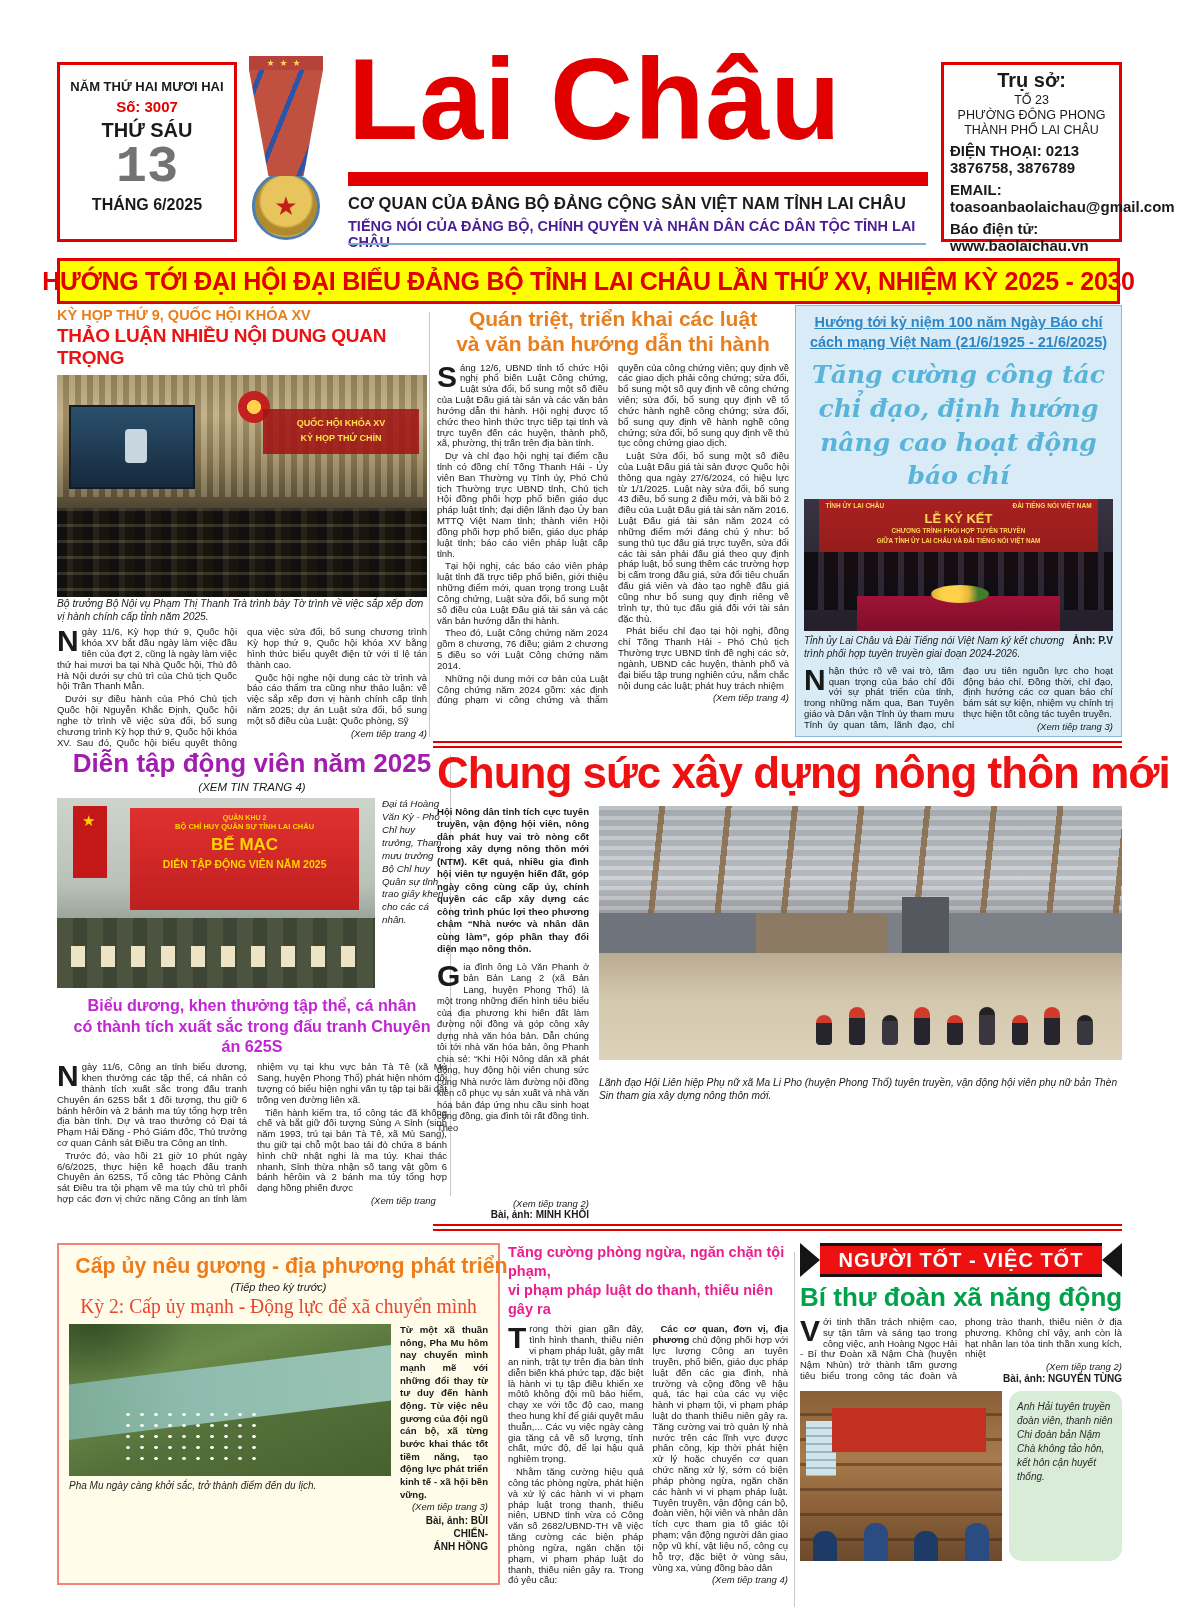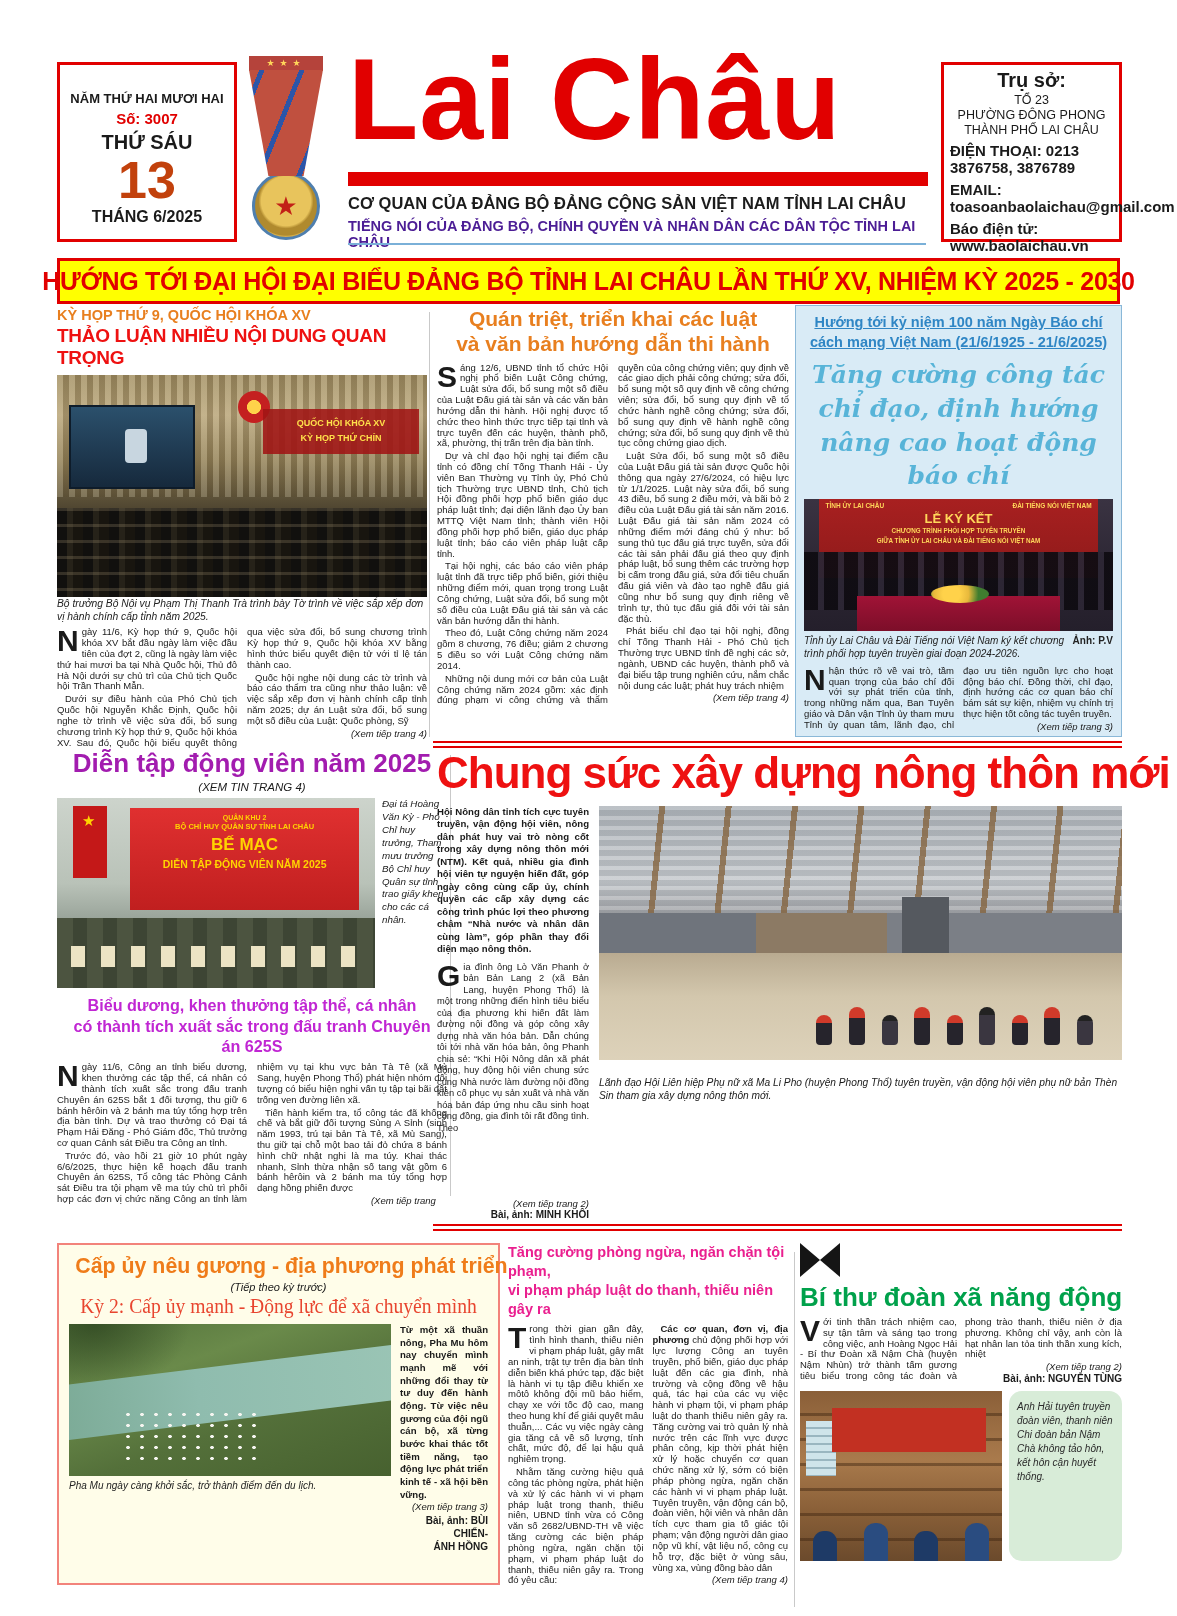--- a/index.html
+++ b/index.html
@@ -1,25 +1,25 @@
 <!DOCTYPE html>
 <html><head>
 <meta charset="utf-8">
 <style>
   html,body{margin:0;padding:0;background:#e8e8e8;}
   .page{position:relative;width:1177px;height:1616px;background:#fff;margin:0 auto;
         font-family:"Liberation Sans",sans-serif;color:#1a1a1a;overflow:hidden;}
   .abs{position:absolute;}
   
   .issue-box{left:57px;top:62px;width:180px;height:180px;border:3px solid #e10000;
-             text-align:center;box-sizing:border-box;padding-top:26px;}
+             text-align:center;box-sizing:border-box;padding-top:14px;}
   .ib-l1{font-size:13px;font-weight:bold;}
   .ib-l2{font-size:15px;font-weight:bold;color:#e10000;margin-top:4px;}
   .ib-l3{font-size:20px;font-weight:bold;margin-top:4px;}
-  .ib-day{font-size:52px;font-weight:bold;color:#c2410c;line-height:1.0;}
+  .ib-day{font-size:52px;font-weight:bold;color:#737373;line-height:1.0;font-family:Liberation Mono, monospace;}
   .ib-l5{font-size:16px;font-weight:bold;margin-top:2px;}
   .medal{left:234px;top:56px;width:104px;height:194px;}
   .medal-bar{margin:0 auto;width:74px;height:15px;background:#b5433b;color:#ffd65a;
              font-size:9px;text-align:center;line-height:15px;letter-spacing:5px;}
   .medal-ribbon{margin:-1px auto 0;width:88px;height:106px;
     clip-path:polygon(8% 0,92% 0,70% 100%,30% 100%);
     background:repeating-linear-gradient(112deg,#c0503f 0 16px,#2c55a8 16px 21px,#c0503f 21px 37px);}
   .medal-disc{margin:-4px auto 0;width:62px;height:62px;border-radius:50%;
     background:radial-gradient(circle at 50% 42%,#e8c45c 0 52%,#b08a2e 58% 72%,#d4ad48 74%);
     border:3px solid #4f7fae;display:flex;align-items:center;justify-content:center;}
@@ -399,20 +399,21 @@
       <p><span class="boldlead">Các cơ quan, đơn vị, địa phương</span><span> chủ động phối hợp với lực lượng Công an tuyên truyền, phổ biến, giáo dục pháp luật đến các gia đình, nhà trường và cộng đồng về hậu quả, tác hại của các vụ việc hành vi phạm tội, vi phạm pháp luật do thanh thiếu niên gây ra. Tăng cường vai trò quản lý nhà nước trên các lĩnh vực được phân công, kịp thời phát hiện xử lý hoặc chuyển cơ quan chức năng xử lý, sớm có biện pháp phòng ngừa, ngăn chặn các hành vi vi phạm pháp luật. Tuyên truyền, vận động cán bộ, đoàn viên, hội viên và nhân dân tích cực tham gia tố giác tội phạm; vận động người dân giao nộp vũ khí, vật liệu nổ, công cụ hỗ trợ, đặc biệt ở vùng sâu, vùng xa, vùng đồng bào dân</span></p>
       <div class="cont">(Xem tiếp trang 4)</div>
     </div>
   </div>
 
   <div class="abs vrule" style="left:794px;top:1252px;height:355px;"></div>
 
   <div class="abs a9">
     <div class="ribbon">
       <div class="rib-tri-l"></div>
+      <div class="rib-body">NGƯỜI TỐT - VIỆC TỐT</div>
       <div class="rib-tri-l2"></div>
     </div>
     <div class="t">Bí thư đoàn xã năng động</div>
     <div class="body cols2">
       <p class="first"><span class="dropcap">V</span><span>ới tinh thần trách nhiệm cao, sự tận tâm và sáng tạo trong công việc, anh Hoàng Ngọc Hải - Bí thư Đoàn xã Nậm Chà (huyện Nậm Nhùn) trở thành tấm gương tiêu biểu trong công tác đoàn và phong trào thanh, thiếu niên ở địa phương. Không chỉ vậy, anh còn là hạt nhân lan tỏa tinh thần xung kích, nhiệt</span></p>
       <div class="cont">(Xem tiếp trang 2)</div>
       <div class="byline">Bài, ảnh: NGUYỄN TÙNG</div>
     </div>
     <div class="prow">
       <div class="photo" id="p6">

